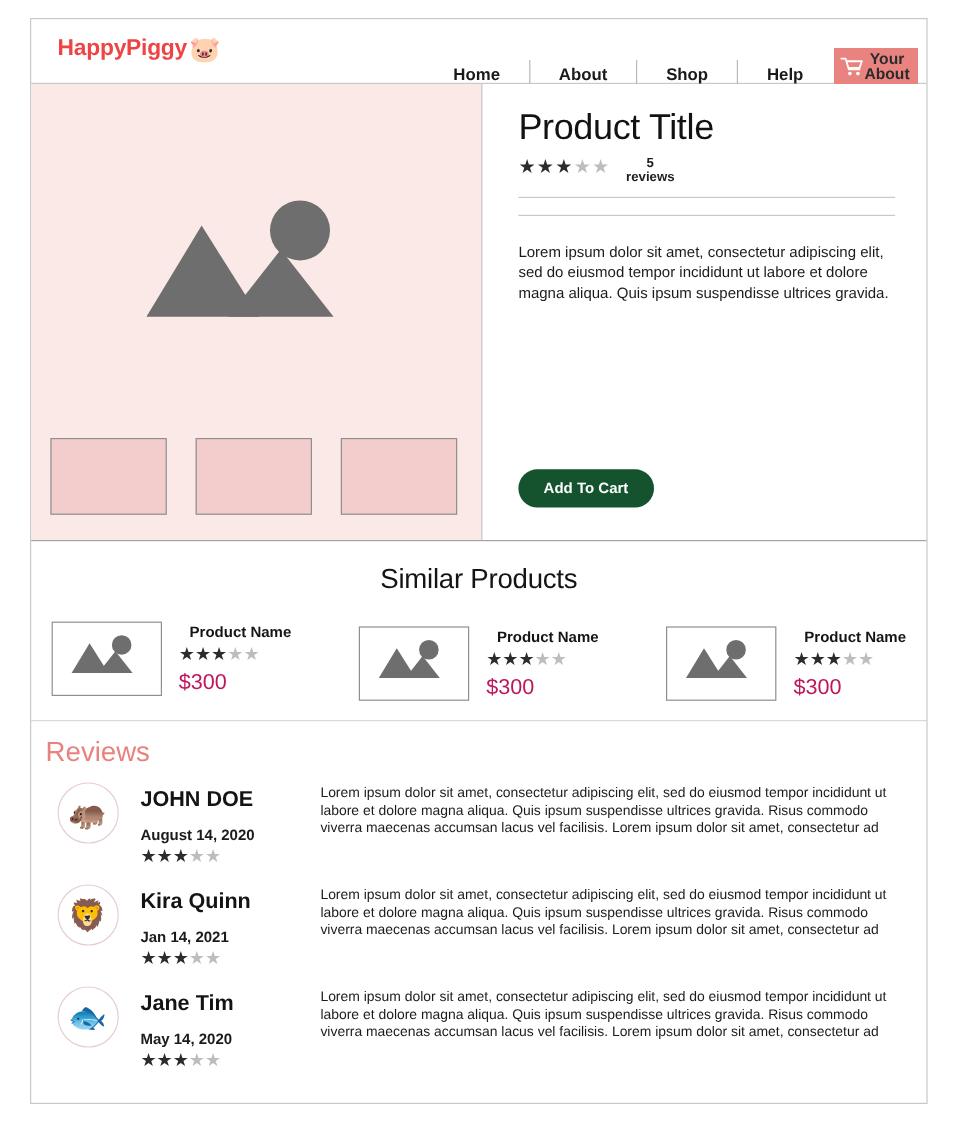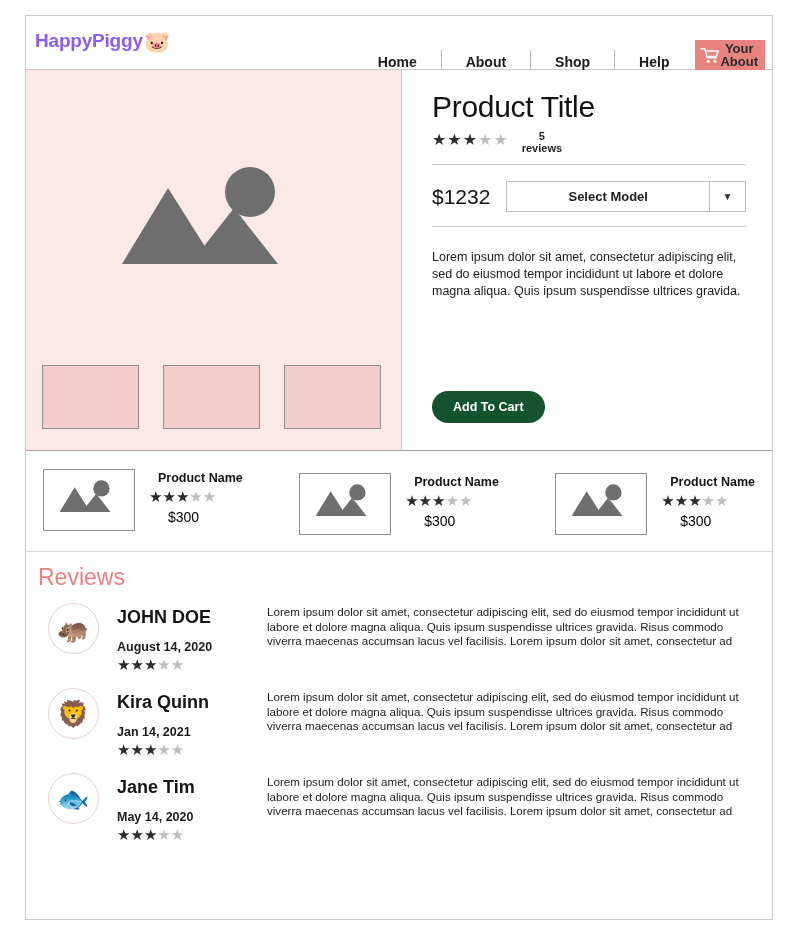--- a/index.html
+++ b/index.html
@@ -24,25 +24,25 @@
 
   
   .header {
     position: relative;
     height: 54px;
     border-bottom: 1px solid #c9c9c9;
     box-sizing: border-box;
   }
   .logo {
     position: absolute;
-    left: 9px;
+    left: 22px;
     top: 14px;
     font-size: 19px;
     font-weight: bold;
-    color: #8b5cf6;
+    color: #ef4444;
     letter-spacing: -0.2px;
     display: flex;
     align-items: center;
     gap: 2px;
   }
   .logo-glyph { font-size: 21px; line-height: 1; }
   .nav {
     position: absolute;
     right: 4px;
     top: 0;
@@ -244,21 +244,21 @@
   }
   .sp-info { padding-top: 2px; }
   .sp-name {
     font-size: 12.5px;
     font-weight: bold;
     color: #151515;
     margin-bottom: 4px;
     margin-left: 9px;
   }
   .sp-stars { font-size: 15px; line-height: 16px; margin-bottom: 4px; }
-  .sp-price { font-size: 14px; color: #000000; margin-left: 19px; }
+  .sp-price { font-size: 18px; color: #be185d; }
 
   
   .reviews-head {
     font-size: 23px;
     color: #e8827f;
     margin: 12px 0 12px 12px;
     font-weight: normal;
   }
   .review {
     display: flex;
@@ -364,37 +364,31 @@
           <span class="star-off">★</span>
         </div>
         <div class="reviews-count">
           <div>5</div>
           <div>reviews</div>
         </div>
       </div>
 
       <div class="rule"></div>
 
-      <div class="buy-row">
-        <div class="price">$1232</div>
-        <div class="select">
-          <div class="select-value">Select Model</div>
-          <div class="select-arrow">▼</div>
-        </div>
-      </div>
 
       <div class="rule" style="margin-top:14px;"></div>
 
       <div class="desc">Lorem ipsum dolor sit amet, consectetur adipiscing elit, sed do eiusmod tempor incididunt ut labore et dolore magna aliqua. Quis ipsum suspendisse ultrices gravida.</div>
 
       <button class="add-cart">Add To Cart</button>
     </div>
   </div>
 
   <div class="similar">
+    <h2 class="similar-title">Similar Products</h2>
     <div class="similar-row">
 
       <div class="sp-card c1">
         <div class="sp-thumb">
           <svg width="62" height="44" viewBox="0 0 180 135">
             <circle cx="128" cy="32" r="25" fill="#6e6e6e"></circle>
             <polygon points="46,28 94,104 0,104" fill="#6e6e6e"></polygon>
             <polygon points="112,48 156,104 68,104" fill="#6e6e6e"></polygon>
           </svg>
         </div>

